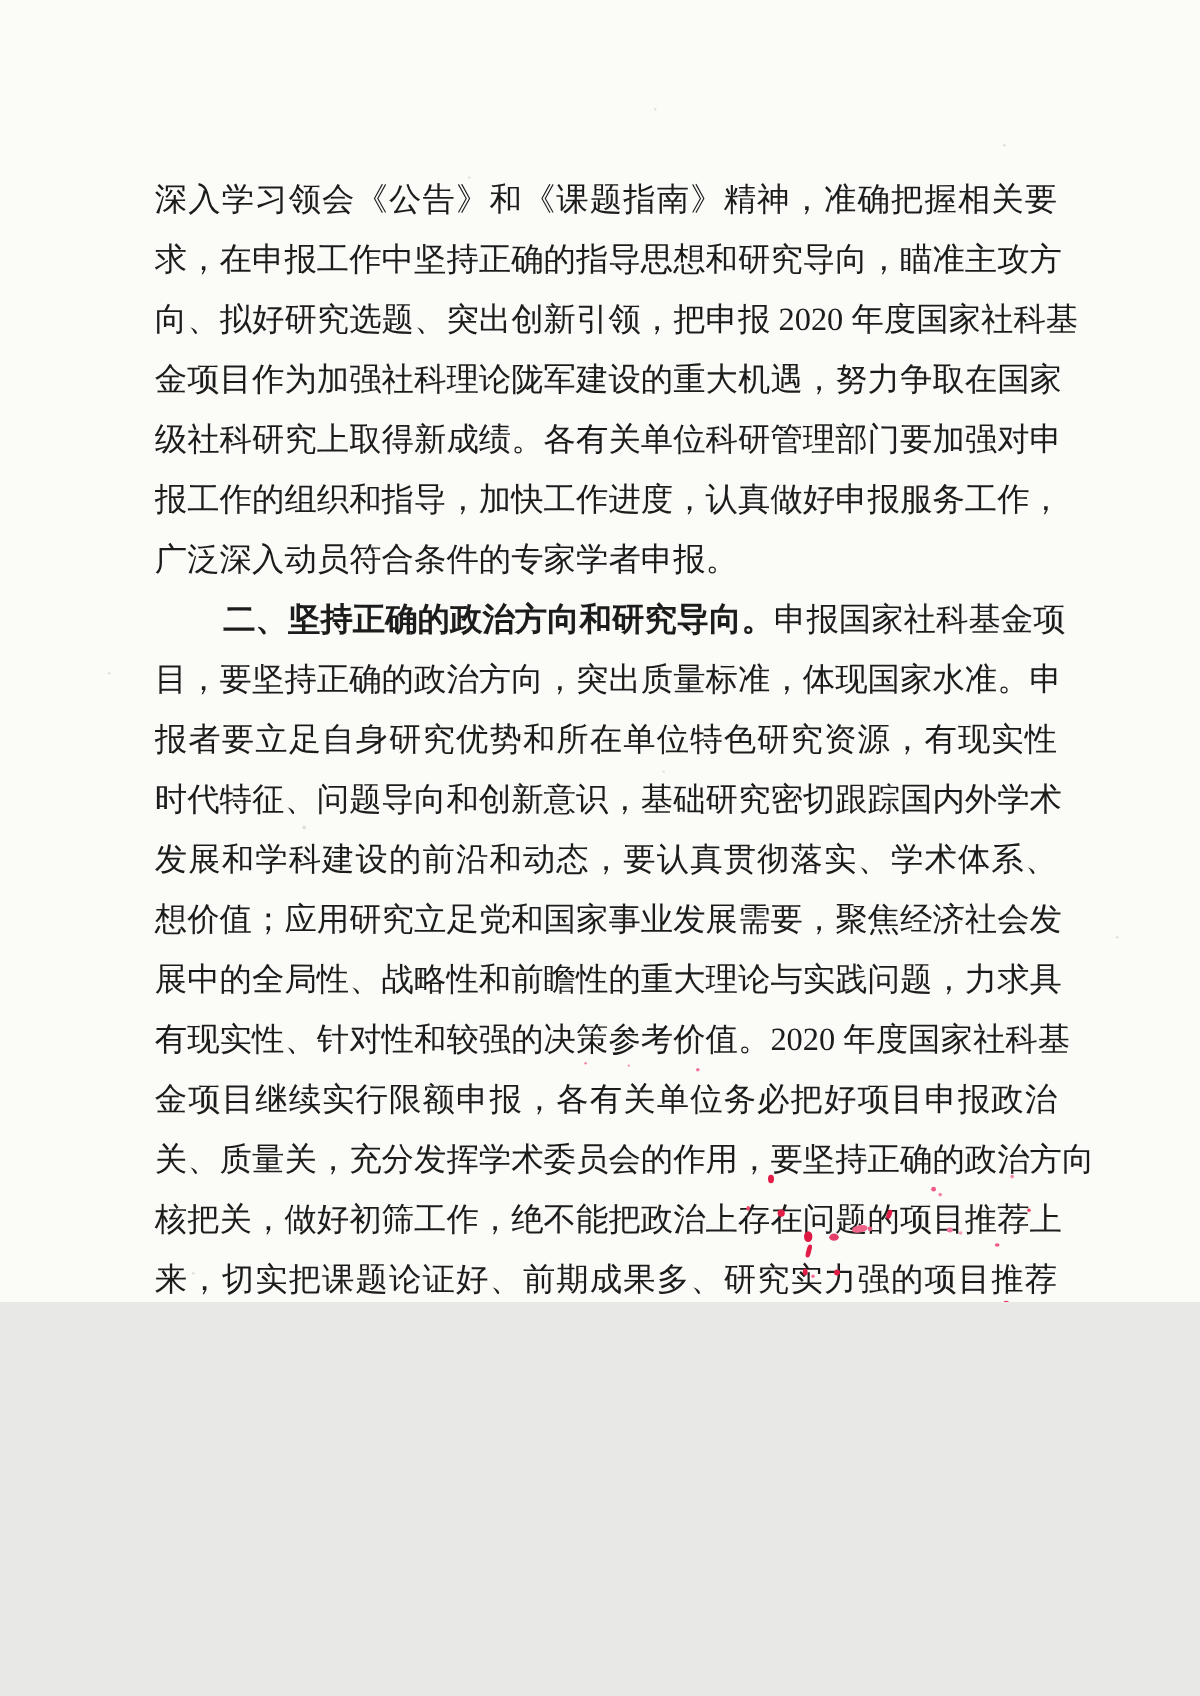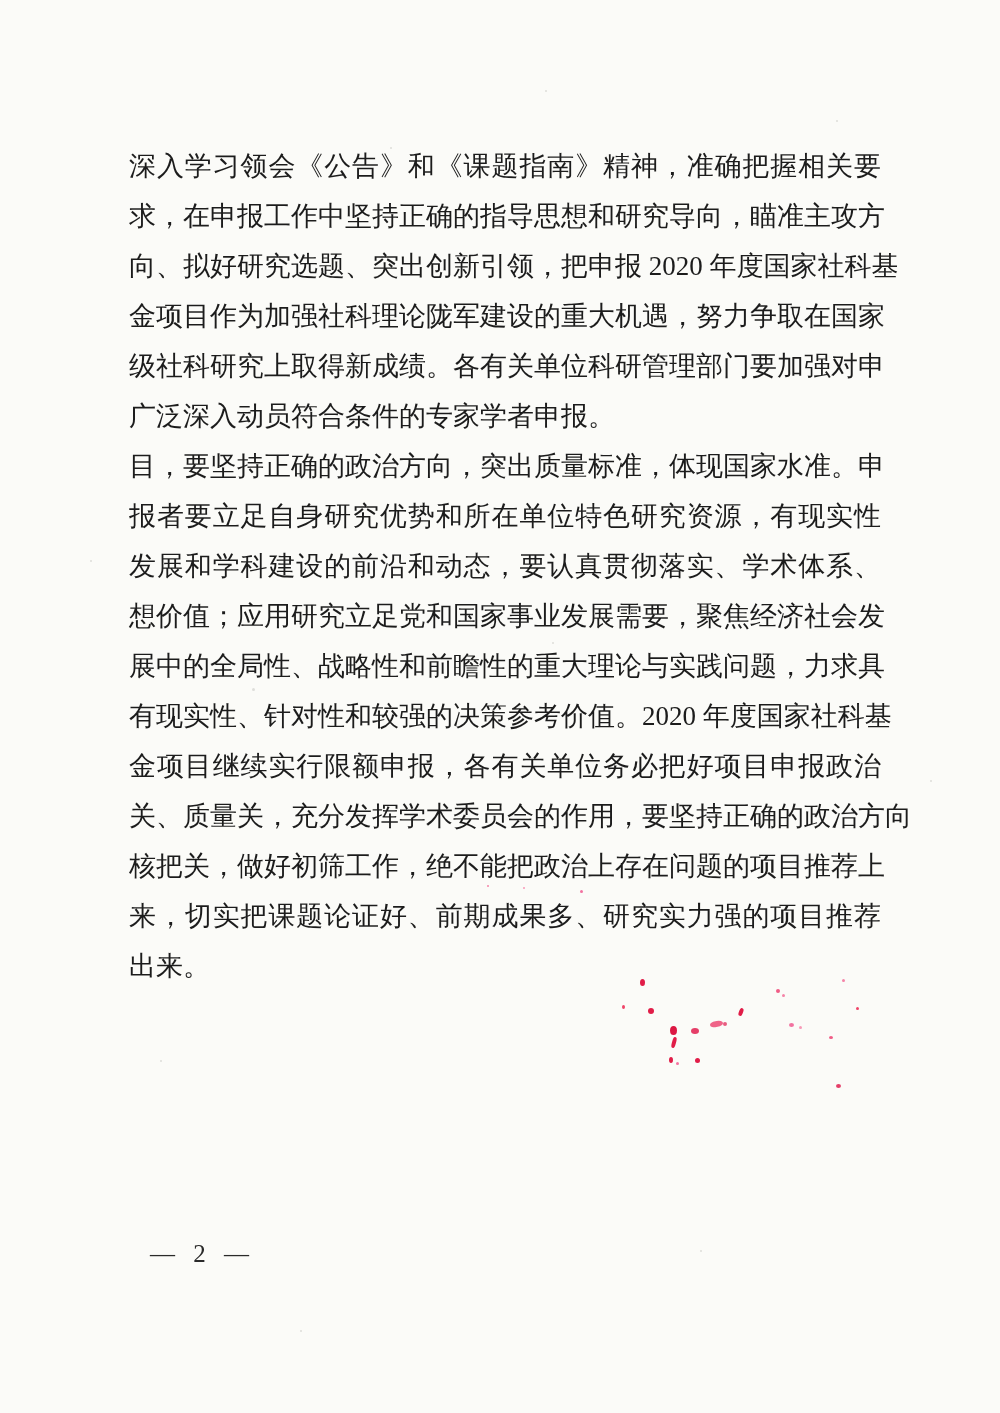--- a/index.html
+++ b/index.html
@@ -4,21 +4,21 @@
 <style>
   html, body { margin: 0; padding: 0; }
   body {
     width: 1000px;
     font-family: "Liberation Serif", "DejaVu Serif", serif;
     background: #e8e8e6;
   }
   .page {
     position: relative;
     width: 1000px;
-    height: 1413px;
+    height: 1085px;
     background: #fbfbf8;
     overflow: hidden;
     color: #1c1c1c;
   }
   .textblock {
     position: absolute;
     left: 129px;
     top: 141px;
     width: 752px;
   }
@@ -59,23 +59,26 @@
 <body>
 
 <div class="page">
 
   <div class="textblock">
     <div class="ln full">深入学习领会《公告》和《课题指南》精神，准确把握相关要</div>
     <div class="ln full">求，在申报工作中坚持正确的指导思想和研究导向，瞄准主攻方</div>
     <div class="ln full">向、拟好研究选题、突出创新引领，把申报 2020 年度国家社科基</div>
     <div class="ln full">金项目作为加强社科理论陇军建设的重大机遇，努力争取在国家</div>
     <div class="ln full">级社科研究上取得新成绩。各有关单位科研管理部门要加强对申</div>
+    <div class="ln full">报工作的组织和指导，加快工作进度，认真做好申报服务工作，</div>
     <div class="ln short">广泛深入动员符合条件的专家学者申报。</div>
+    <div class="ln full indent"><span class="b">二、坚持正确的政治方向和研究导向。</span><span>申报国家社科基金项</span></div>
     <div class="ln full">目，要坚持正确的政治方向，突出质量标准，体现国家水准。申</div>
     <div class="ln full">报者要立足自身研究优势和所在单位特色研究资源，有现实性</div>
+    <div class="ln full">时代特征、问题导向和创新意识，基础研究密切跟踪国内外学术</div>
     <div class="ln full">发展和学科建设的前沿和动态，要认真贯彻落实、学术体系、</div>
     <div class="ln full">想价值；应用研究立足党和国家事业发展需要，聚焦经济社会发</div>
     <div class="ln full">展中的全局性、战略性和前瞻性的重大理论与实践问题，力求具</div>
     <div class="ln full">有现实性、针对性和较强的决策参考价值。2020 年度国家社科基</div>
     <div class="ln full">金项目继续实行限额申报，各有关单位务必把好项目申报政治</div>
     <div class="ln full">关、质量关，充分发挥学术委员会的作用，要坚持正确的政治方向</div>
     <div class="ln full">核把关，做好初筛工作，绝不能把政治上存在问题的项目推荐上</div>
     <div class="ln full">来，切实把课题论证好、前期成果多、研究实力强的项目推荐</div>
     <div class="ln short">出来。</div>
   </div>

